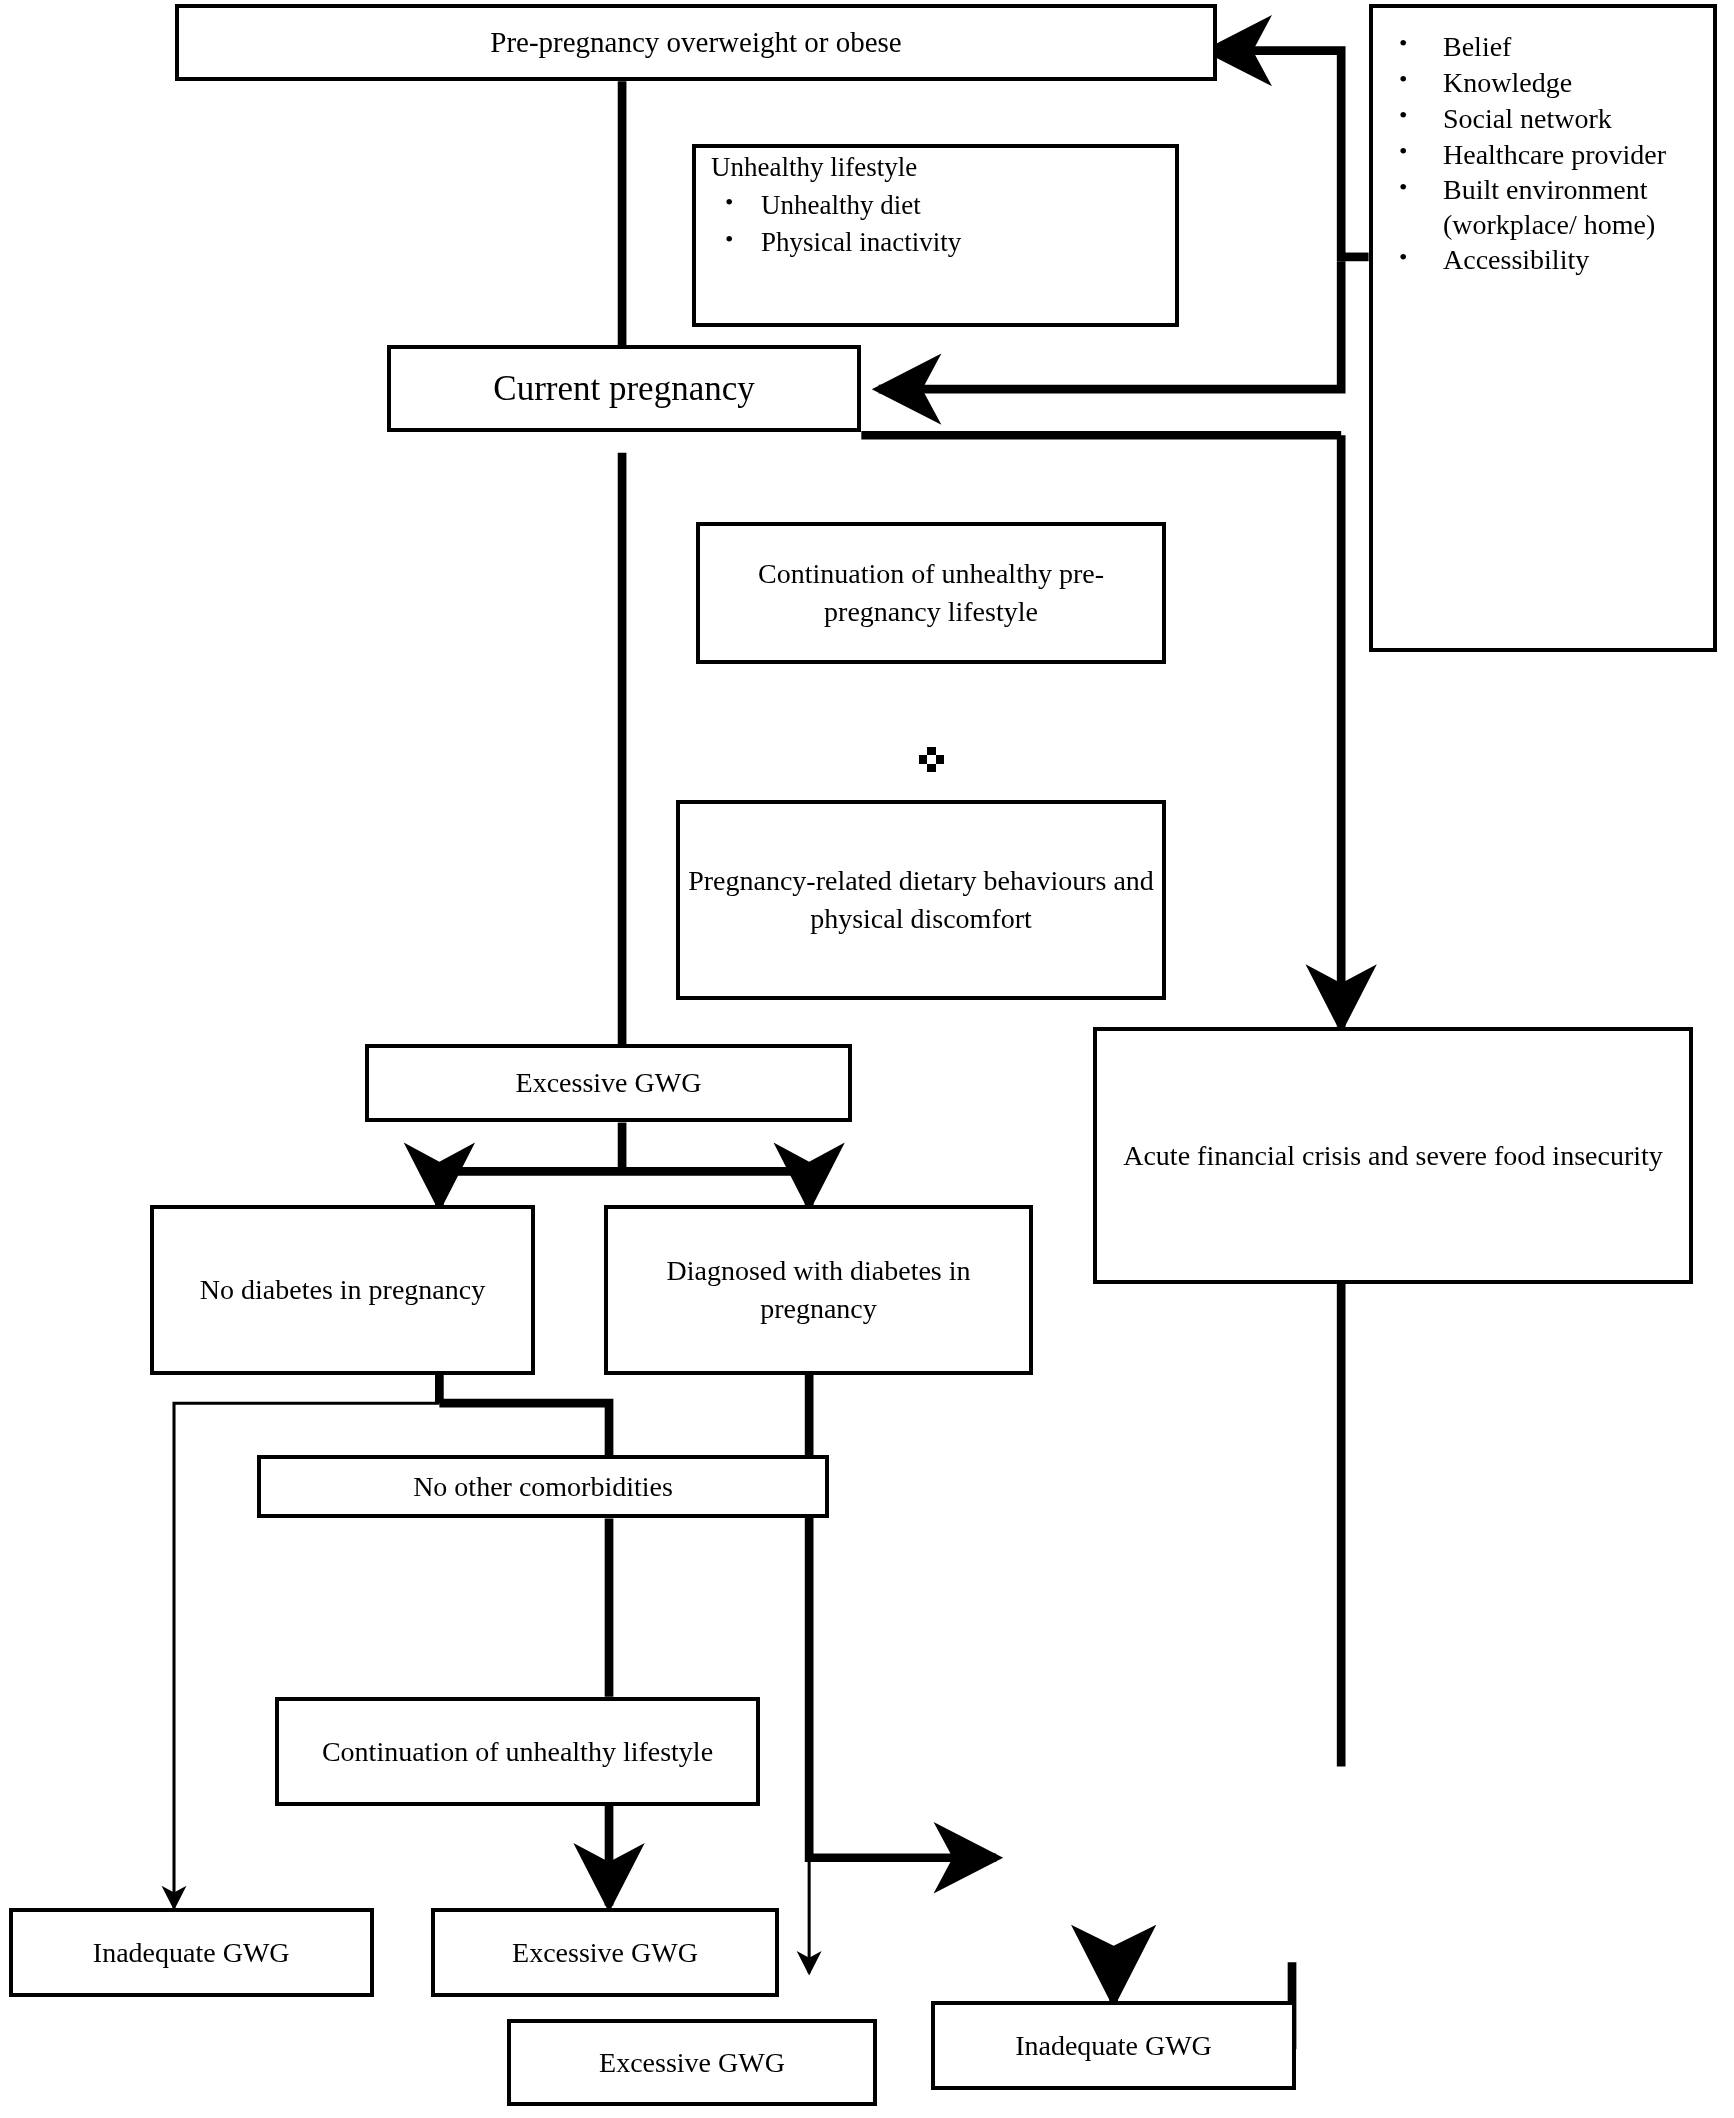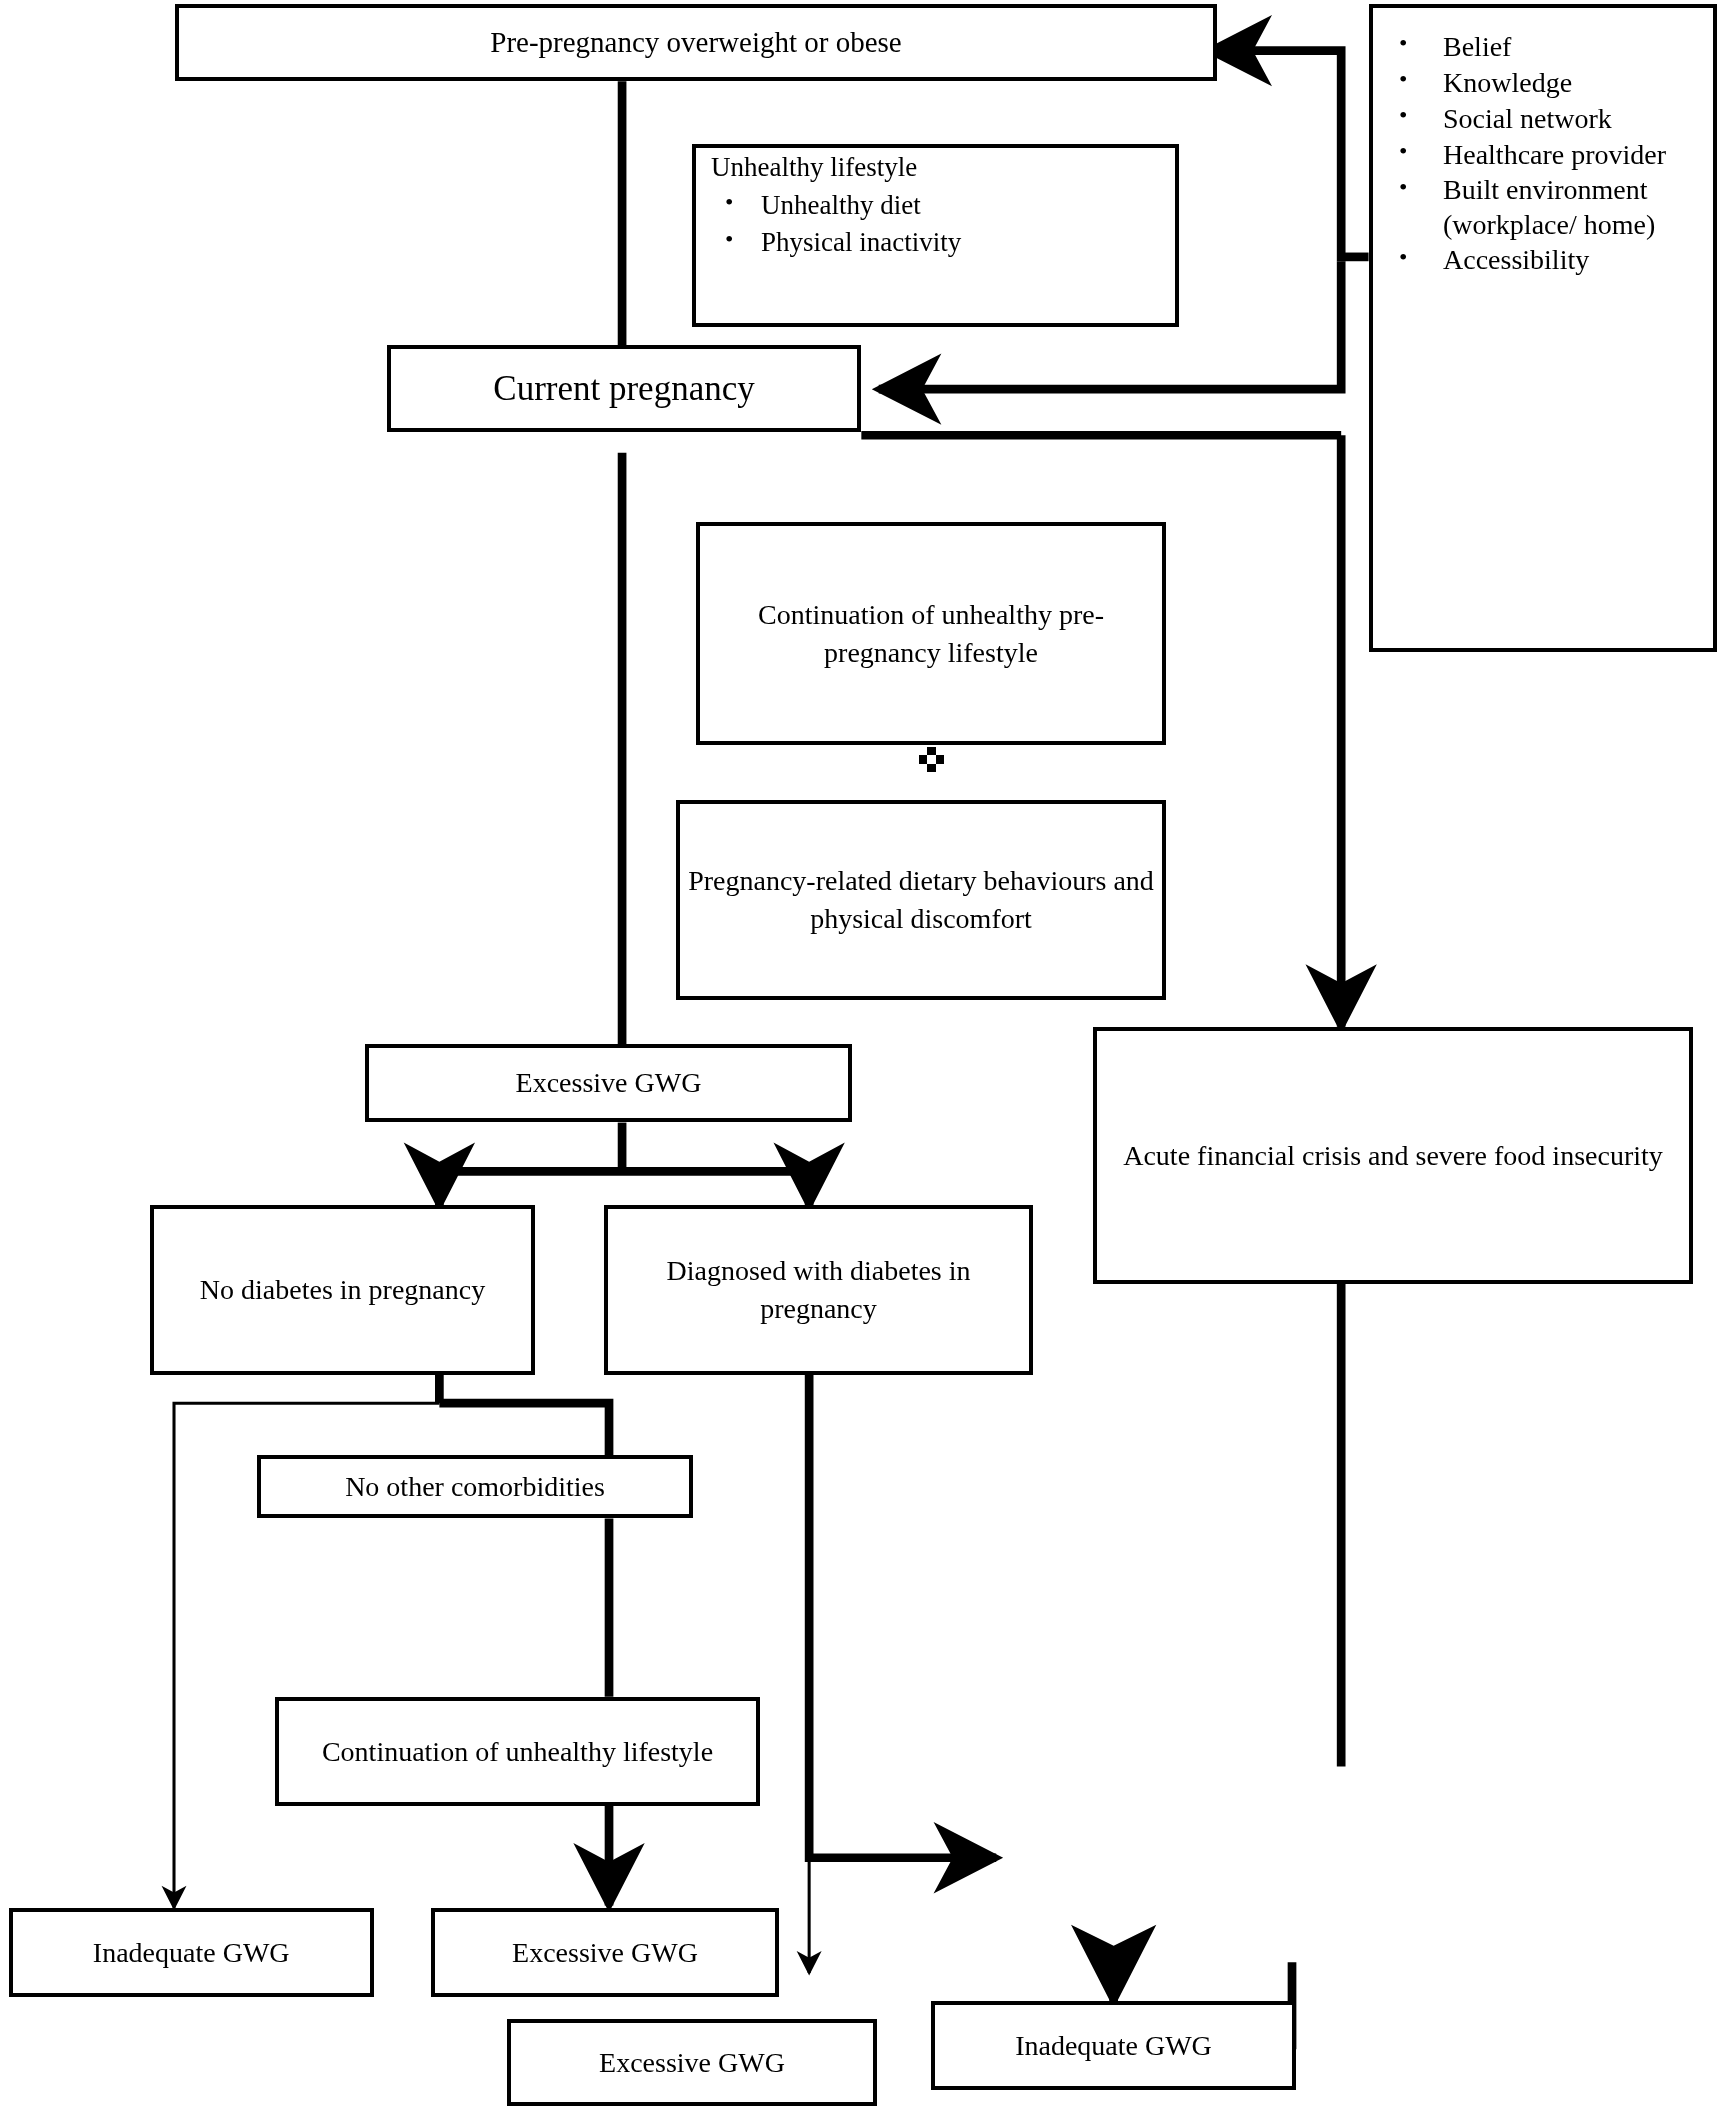--- a/index.html
+++ b/index.html
@@ -122,21 +122,21 @@
       <li>
         <span class="bul">•</span>
         <span>Accessibility</span></li>
     </ul>
   </div>
 
   <div class="node" style="left:387px;top:345px;width:474px;height:87px;font-size:35px;">
     <span class="txt">Current pregnancy</span>
   </div>
 
-  <div class="node" style="left:696px;top:522px;width:470px;height:223px;font-size:28px;">
+  <div class="node" style="left:696px;top:522px;width:470px;height:142px;font-size:28px;">
     <span class="txt">Continuation of unhealthy pre-pregnancy lifestyle</span>
   </div>
 
   <div class="plusicon" style="left:919px;top:747px;" title="+">
     <i class="h"></i>
       <i class="v"></i>
       <i class="hole"></i>
   </div>
 
   <div class="node" style="left:676px;top:800px;width:490px;height:200px;font-size:28px;">
@@ -152,21 +152,21 @@
   </div>
 
   <div class="node" style="left:556px;top:1205px;width:429px;height:170px;font-size:28px;margin-left:48px;">
     <span class="txt">Diagnosed with diabetes in pregnancy</span>
   </div>
 
   <div class="node" style="left:1093px;top:1027px;width:600px;height:257px;font-size:28px;">
     <span class="txt">Acute financial crisis and severe food insecurity</span>
   </div>
 
-  <div class="node" style="left:257px;top:1455px;width:436px;height:63px;font-size:28px;justify-content:center;">
+  <div class="node" style="left:257px;top:1455px;width:572px;height:63px;font-size:28px;justify-content:center;">
     <span class="txt">No other comorbidities</span>
   </div>
 
   <div class="node" style="left:275px;top:1697px;width:485px;height:109px;font-size:28px;">
     <span class="txt">Continuation of unhealthy lifestyle</span>
   </div>
 
 
   <div class="node" style="left:8.7px;top:1908px;width:365px;height:89px;font-size:28px;">
     <span class="txt">Inadequate GWG</span>

